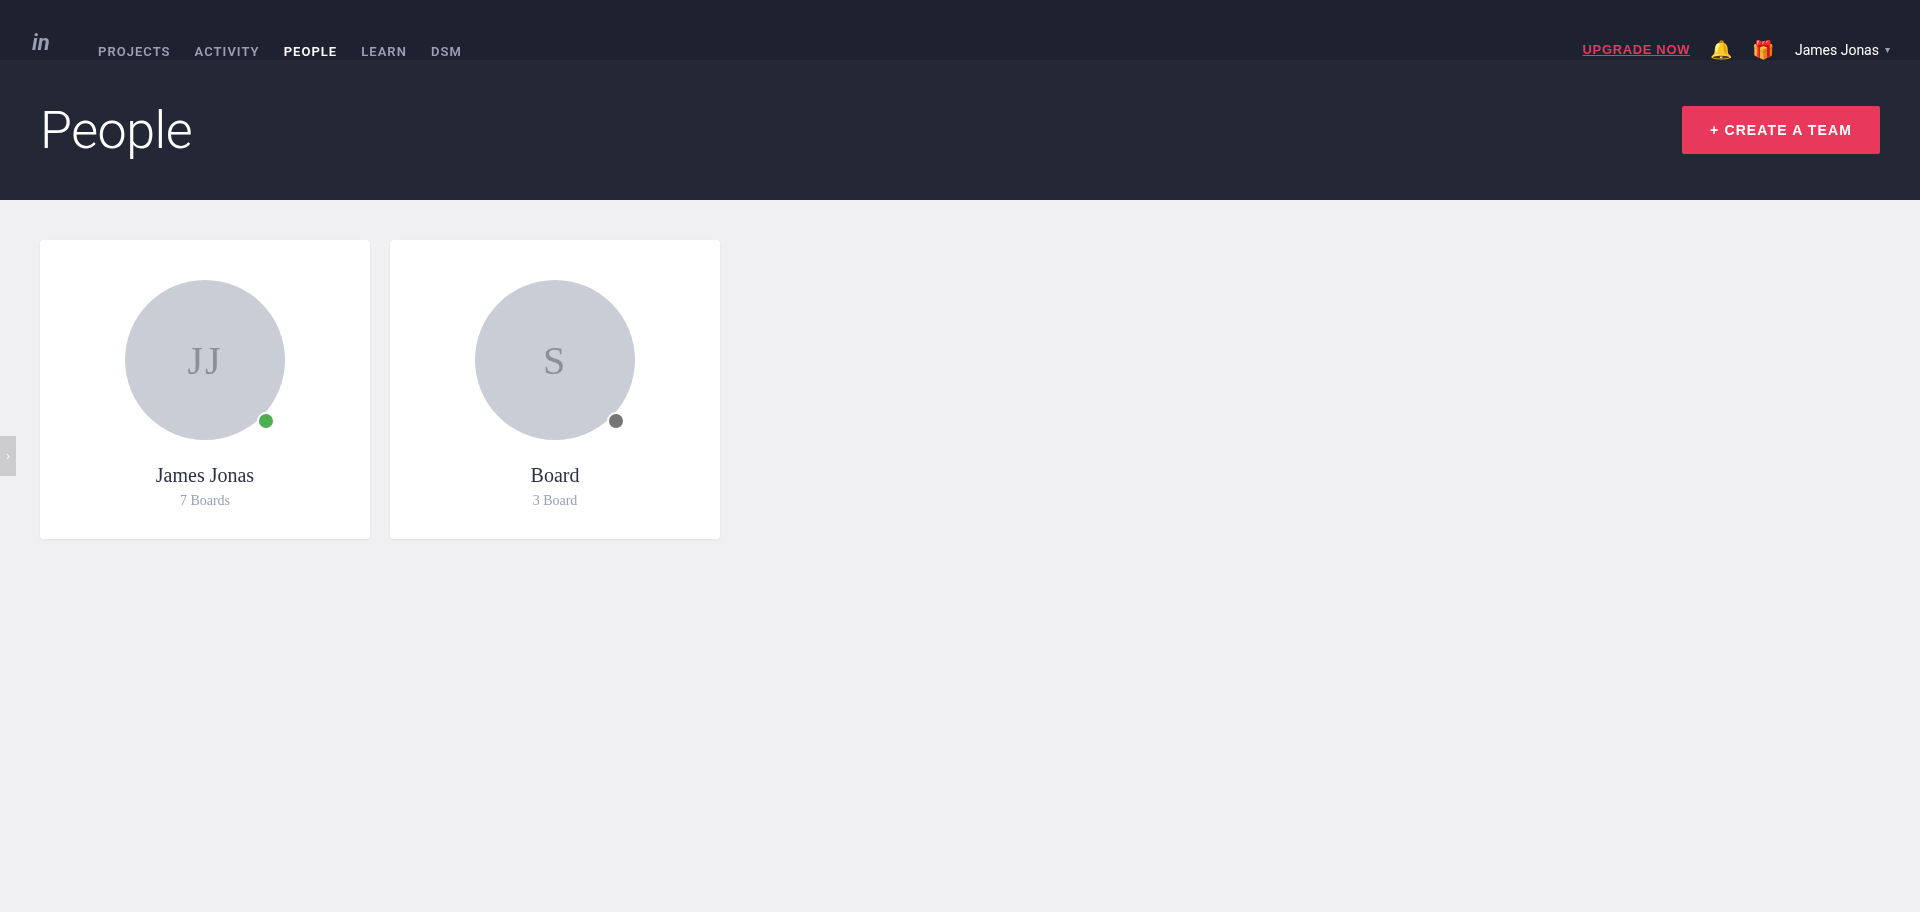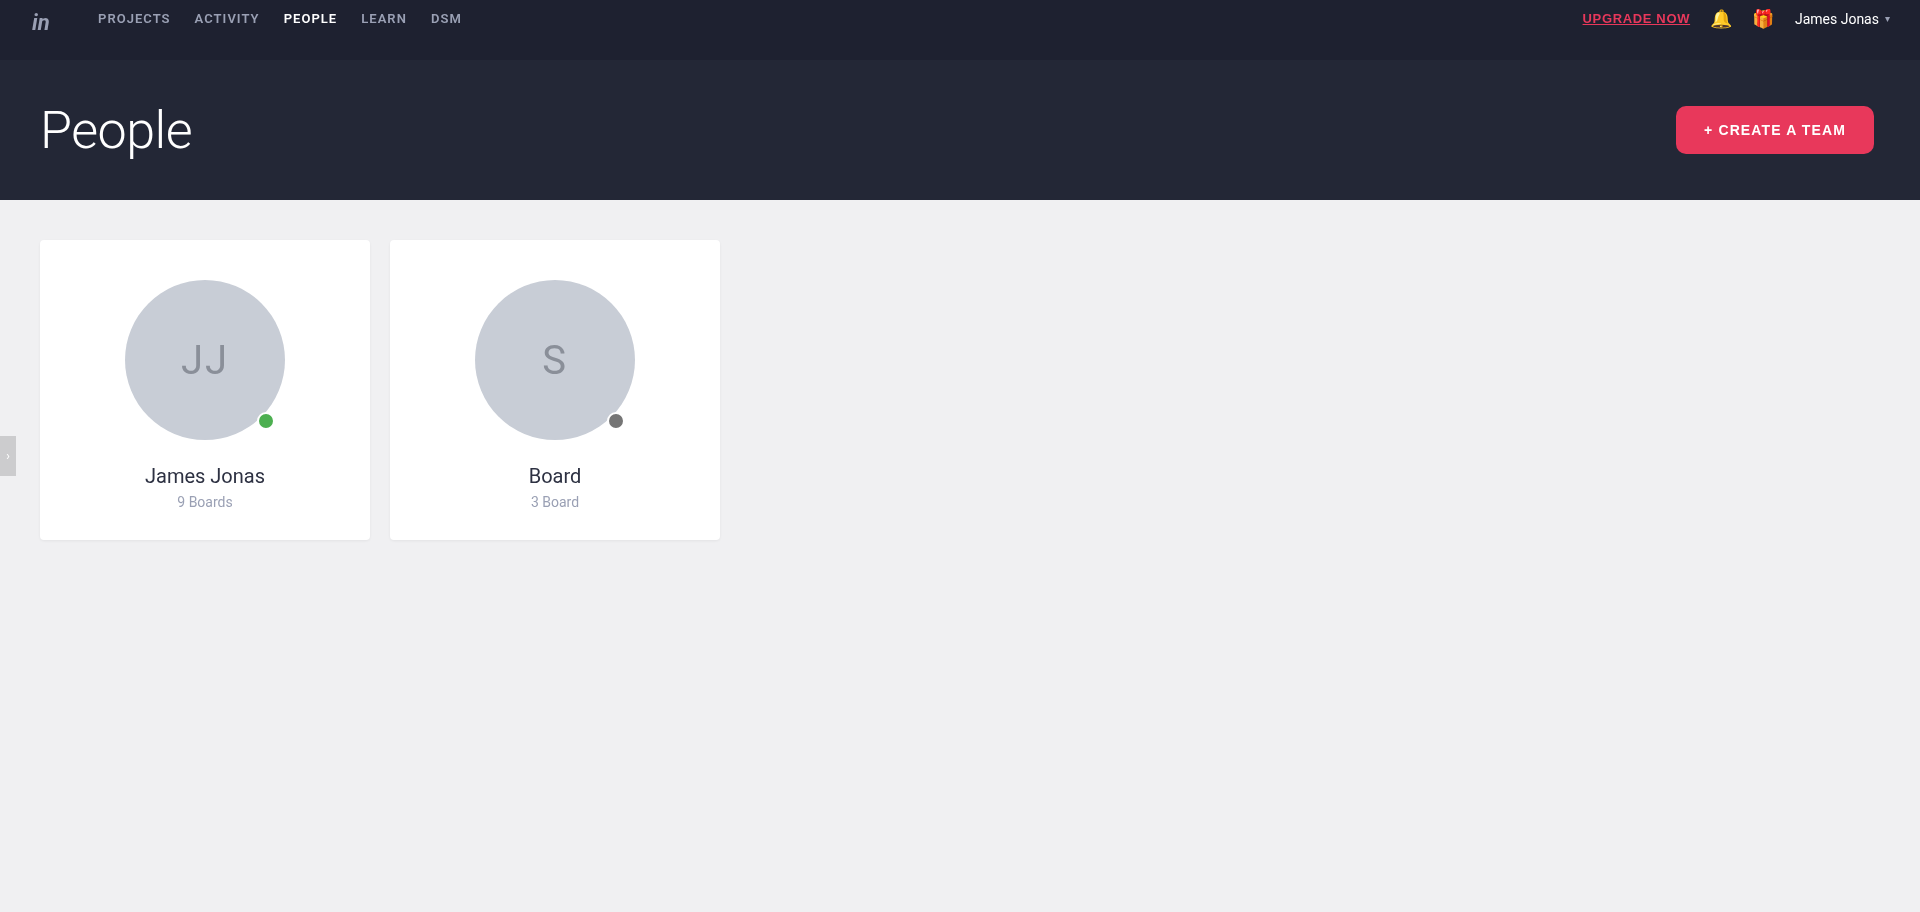--- a/index.html
+++ b/index.html
@@ -13,22 +13,22 @@
       background-color: #f0f0f2;
       width: 1920px;
       min-height: 912px;
     }
 
     
     .navbar {
       background-color: #1e2130;
       height: 60px;
       display: flex;
-      align-items: flex-start;
-      padding: 8px 30px;
+      align-items: flex-end;
+      padding: 0 30px;
       position: relative;
     }
 
     .navbar-logo {
       margin-right: 40px;
       color: #fff;
       font-weight: bold;
       font-size: 18px;
       font-style: italic;
     }
@@ -108,34 +108,34 @@
 
     .page-title {
       color: #ffffff;
       font-size: 52px;
       font-weight: 300;
       letter-spacing: -0.01em;
     }
 
     .create-team-btn {
       position: absolute;
-      right: 46px;
+      right: 40px;
       background-color: #e8385b;
       color: #ffffff;
       border: none;
       padding: 16px 28px;
       font-size: 14px;
       font-weight: 600;
       letter-spacing: 0.08em;
       text-transform: uppercase;
       cursor: pointer;
       display: flex;
       align-items: center;
       gap: 8px;
-      border-radius: 10px;
+      border-radius: 2px;
     }
 
     
     .main-content {
       padding: 40px 40px 40px 40px;
       min-height: 712px;
     }
 
     .people-grid {
       display: flex;
@@ -146,20 +146,21 @@
     
     .person-card {
       background: #ffffff;
       border-radius: 4px;
       width: 330px;
       padding: 40px 20px 30px 20px;
       display: flex;
       flex-direction: column;
       align-items: center;
       box-shadow: 0 1px 3px rgba(0,0,0,0.06);
+      font-family: Liberation Serif, serif;
     }
 
     .avatar-wrapper {
       position: relative;
       margin-bottom: 24px;
     }
 
     .avatar-circle {
       width: 160px;
       height: 160px;
@@ -263,21 +264,21 @@
   <div class="people-grid">
 
     <div class="person-card">
       <div class="avatar-wrapper">
         <div class="avatar-circle">
           <span class="avatar-initials">JJ</span>
         </div>
         <span class="status-dot online"></span>
       </div>
       <span class="person-name">James Jonas</span>
-      <span class="person-boards">9 Boards</span>
+      <span class="person-boards">7 Boards</span>
     </div>
 
     <div class="person-card">
       <div class="avatar-wrapper">
         <div class="avatar-circle">
           <span class="avatar-initials">S</span>
         </div>
         <span class="status-dot offline"></span>
       </div>
       <span class="person-name">Board</span>

